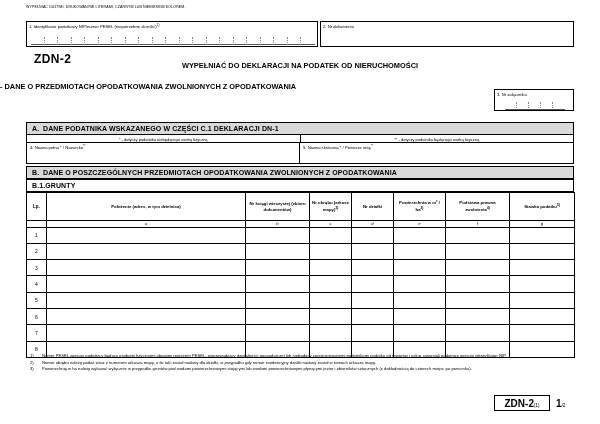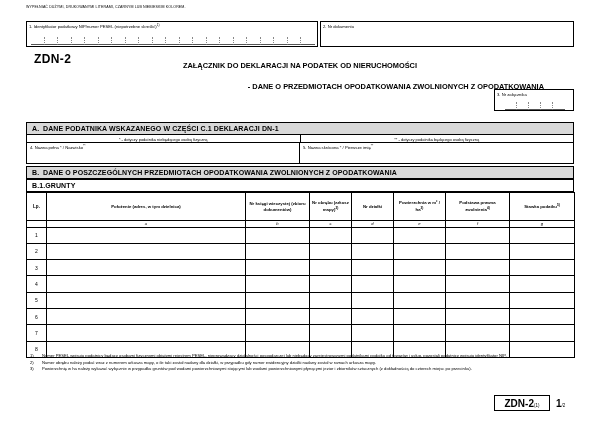--- a/index.html
+++ b/index.html
@@ -71,21 +71,21 @@
     left: 0; top: 61px;
     width: 600px;
     text-align: center;
     font-size: 7.4px;
     font-weight: bold;
   }
   .title2 {
     position: absolute;
     left: 0; top: 82px;
     width: 544px;
-    text-align: right;
+    text-align: left;
     font-size: 7.4px;
     font-weight: bold;
   }
   .attach-box {
     left: 494px; top: 89px; width: 80px; height: 22px;
   }
   .attach-comb {
     position: absolute;
     left: 10px;
     top: 12px;
@@ -276,21 +276,21 @@
         <div class="cell"></div>
         <div class="cell"></div>
     </div>
   </div>
 
   <div class="box doc-box">
     <div class="box-label">2. Nr dokumentu</div>
   </div>
 
   <div class="form-code">ZDN-2</div>
-  <div class="title1">ZAŁĄCZNIK DO DEKLARACJI NA PODATEK OD NIERUCHOMOŚCI</div>
+  <div class="title1">WYPEŁNIAĆ DO DEKLARACJI NA PODATEK OD NIERUCHOMOŚCI</div>
   <div class="title2">- DANE O PRZEDMIOTACH OPODATKOWANIA ZWOLNIONYCH Z OPODATKOWANIA</div>
 
   <div class="box attach-box">
     <div class="box-label">3. Nr załącznika</div>
     <div class="attach-comb">
       <div class="cell"></div>
         <div class="cell"></div>
         <div class="cell"></div>
         <div class="cell"></div>
         <div class="cell"></div>

